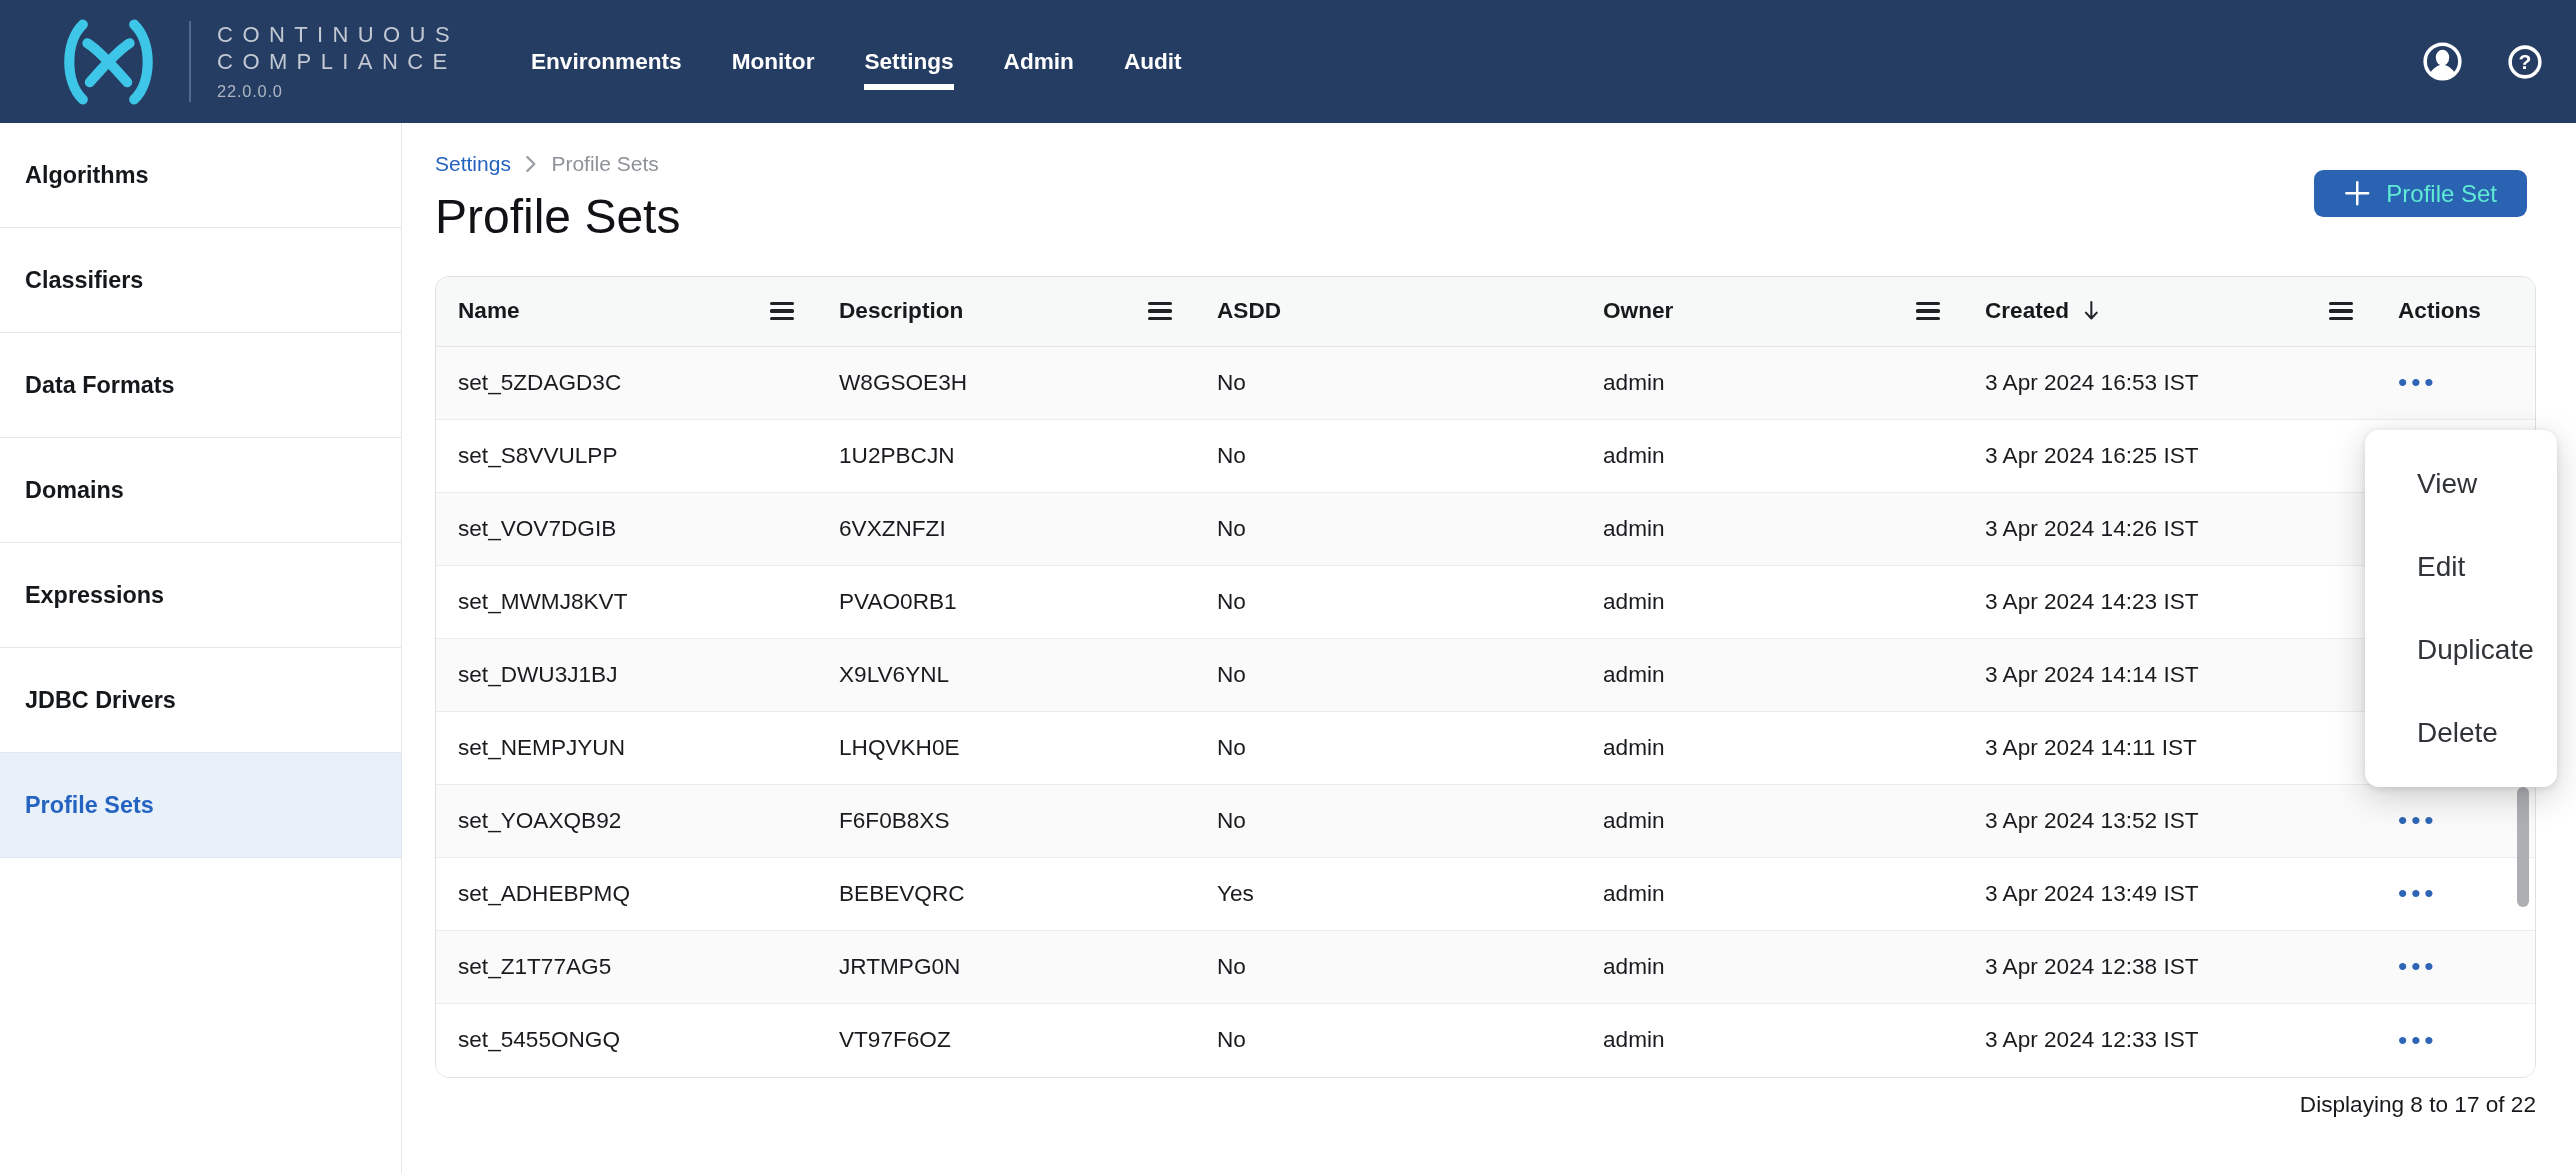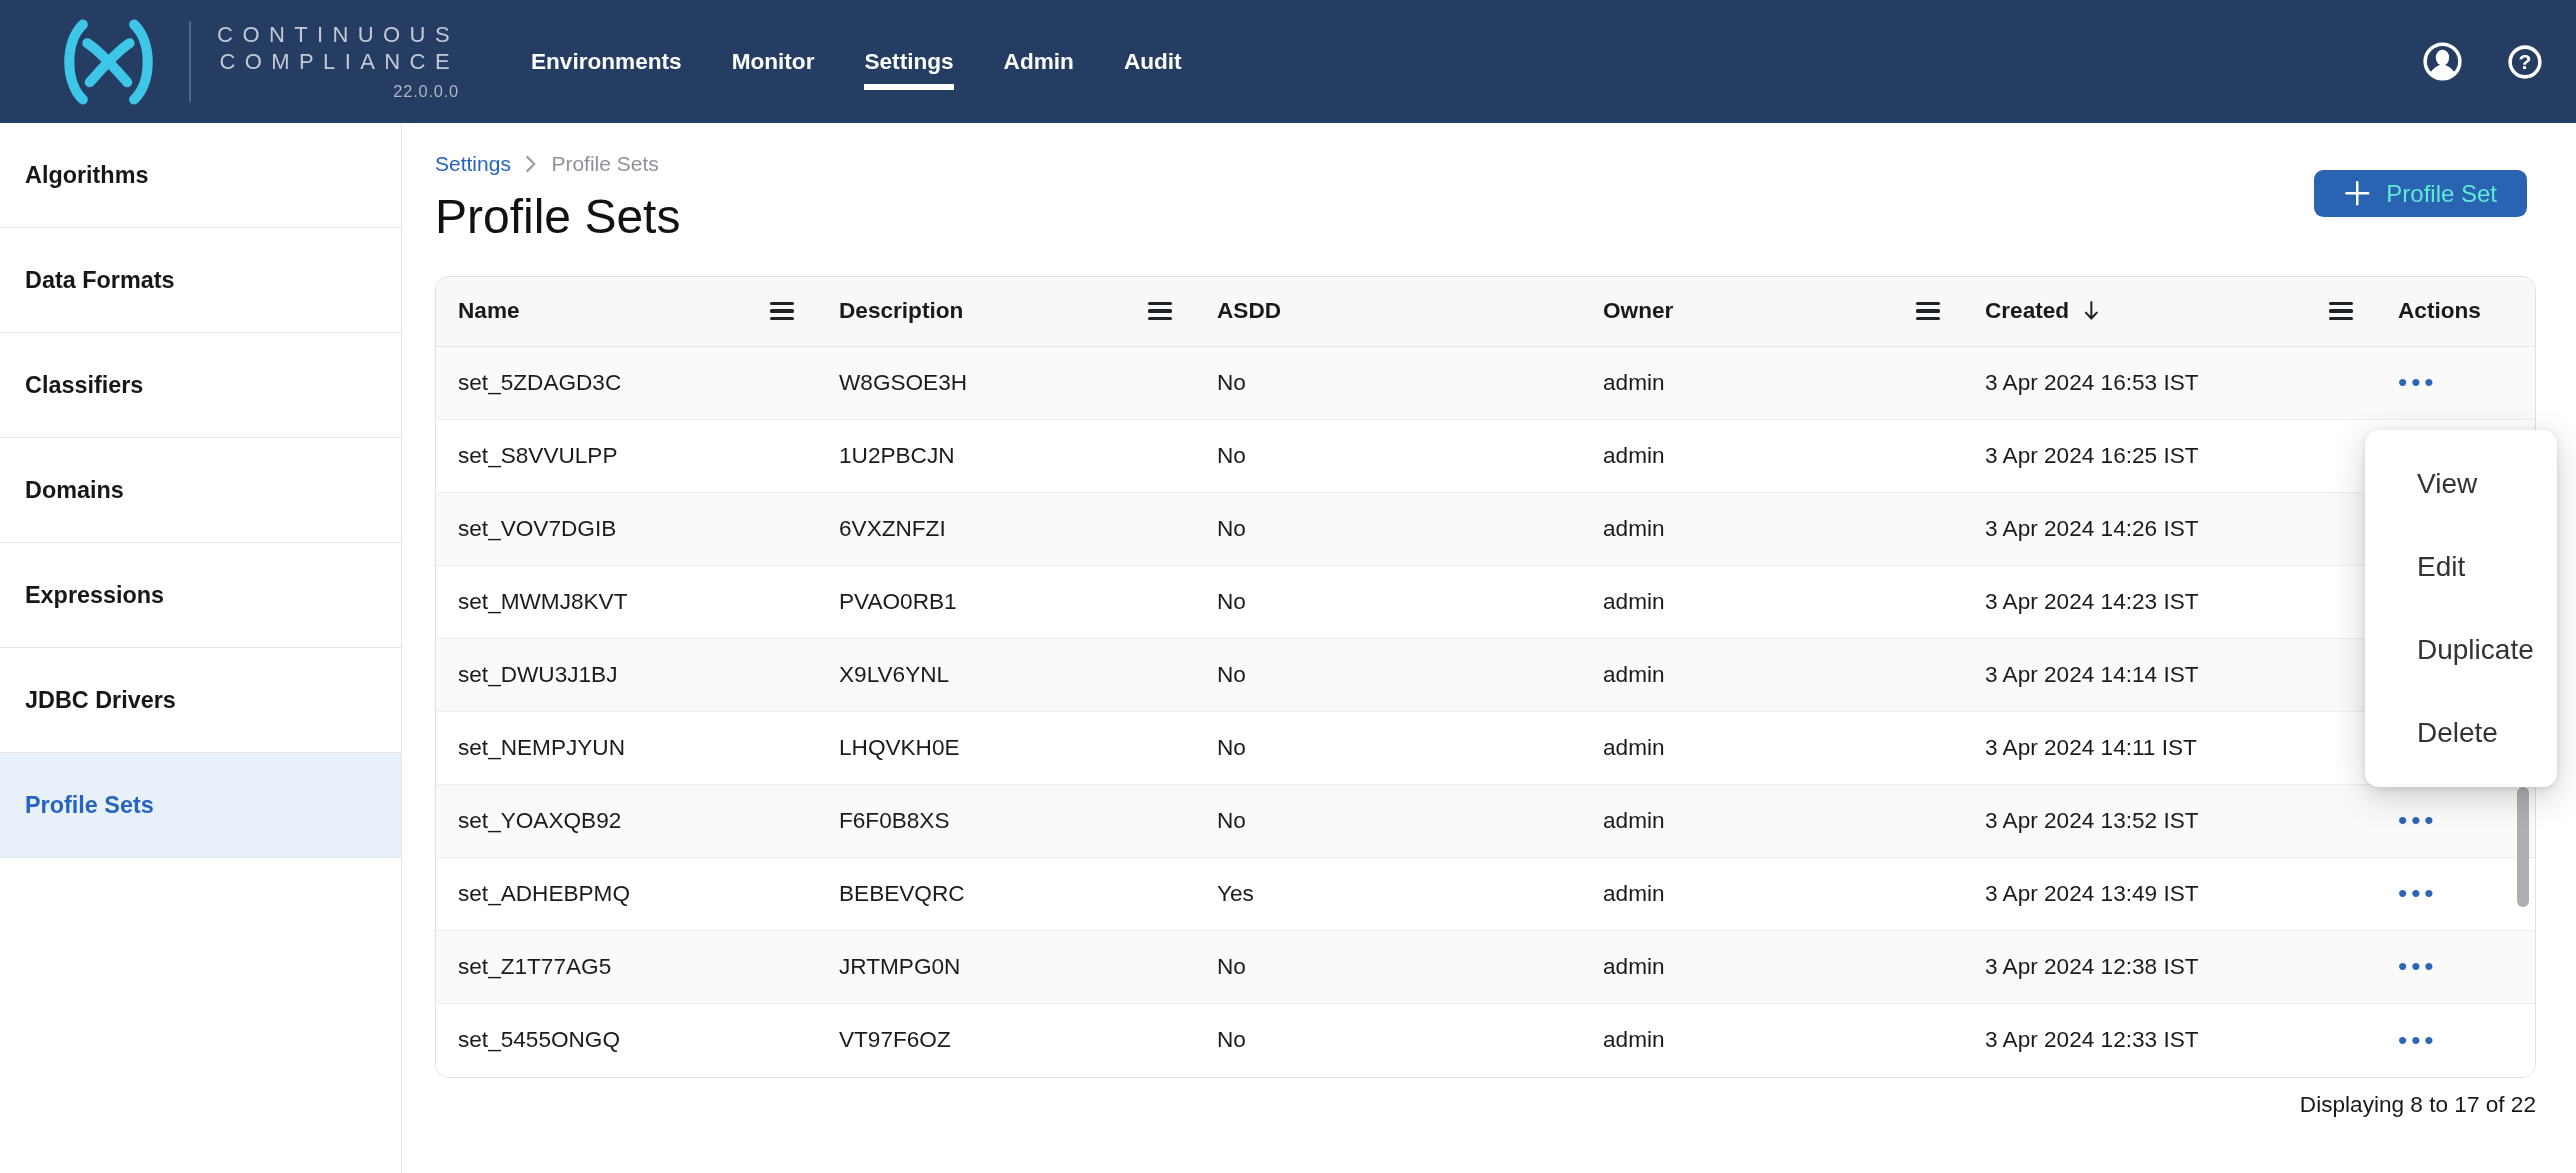--- a/index.html
+++ b/index.html
@@ -9,21 +9,21 @@
     font-family:"Liberation Sans", sans-serif;
     --topbar-navy:#263D63; --accent-blue:#2A63B1; --link-blue:#2563C1;
     --active-item-bg:#E8F1FA; --logo-cyan:#3EC6E8; --dots-blue:#2E66B5;
   }
 
   
   .topbar { height:123px; background:var(--topbar-navy); display:flex; align-items:center;
             padding:0 33px 0 50px; }
   .logo-block { display:flex; align-items:center; }
   .logo-divider { width:1.6px; height:81px; background:#55678A; margin:0 26.5px 0 22px; }
-  .wordmark { display:flex; flex-direction:column; align-items:flex-end; }
+  .wordmark { display:flex; flex-direction:column; align-items:flex-start; }
   .wordmark .wm-line { color:#C3C9D3; font-size:22px; letter-spacing:9.4px; line-height:26.5px; white-space:nowrap; }
   .wm-version { color:#AEB6C3; font-size:16.4px; margin-top:6.2px; letter-spacing:0.8px; }
 
   .nav { display:flex; gap:50px; margin-left:72px; }
   .nav-item { color:#fff; font-weight:bold; font-size:22.6px; position:relative; cursor:pointer; line-height:47px; }
   .nav-item.active::after { content:""; position:absolute; left:0; right:0; bottom:-4.7px; height:6.2px; background:#fff; }
 
   .topbar-icons { margin-left:auto; display:flex; align-items:center; gap:44px; }
   .tb-icon { cursor:pointer; display:block; }
 
@@ -115,22 +115,22 @@
       <circle cx="23" cy="23" r="19" stroke="#fff" stroke-width="4.5" fill="none"></circle>
       <text x="23" y="32" text-anchor="middle" font-size="27" font-weight="bold" fill="#fff" font-family="Liberation Sans, sans-serif">?</text>
     </svg>
   </div>
 </header>
 
 <div class="shell">
   <aside class="sidebar">
 
   <div class="side-item">Algorithms</div>
+      <div class="side-item">Classifiers</div>
       <div class="side-item">Data Formats</div>
-      <div class="side-item">Classifiers</div>
       <div class="side-item">Domains</div>
       <div class="side-item">Expressions</div>
       <div class="side-item">JDBC Drivers</div>
       <div class="side-item active">Profile Sets</div>
     </aside>
 
   <main class="content">
     <div class="breadcrumb">
       <span class="crumb-link">Settings</span>
       <svg width="12.5" height="20" viewBox="0 0 16 26">

